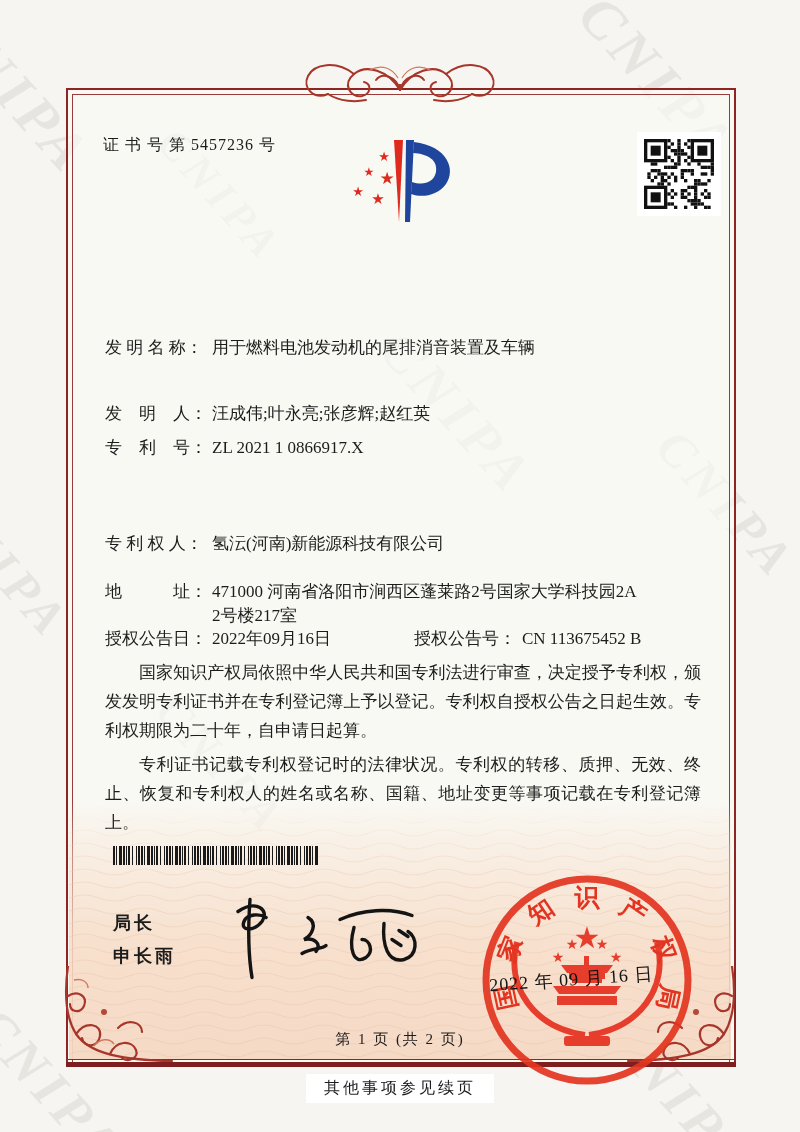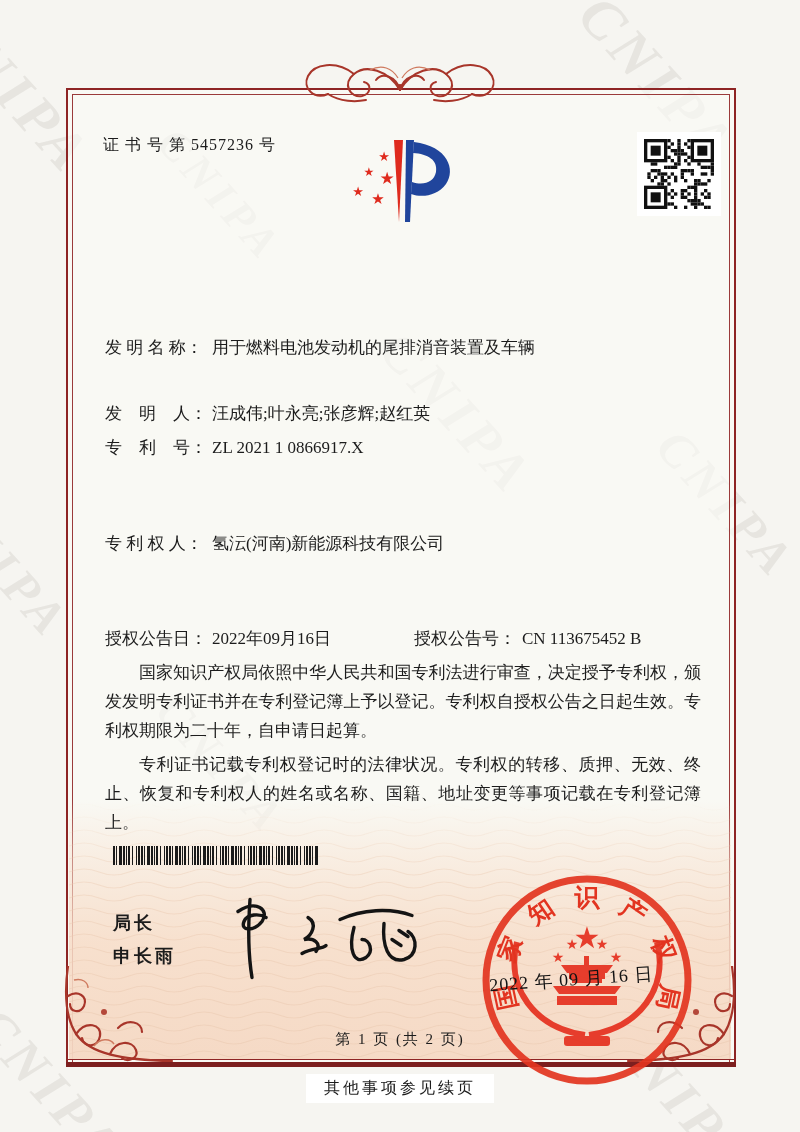--- a/index.html
+++ b/index.html
@@ -286,20 +286,23 @@
   </div>
   <div class="frow" style="top:402px">
     <span class="f-label">发　明　人：</span><span class="f-value">汪成伟;叶永亮;张彦辉;赵红英</span>
   </div>
   <div class="frow" style="top:436px">
     <span class="f-label">专　利　号：</span><span class="f-value">ZL 2021 1 0866917.X</span>
   </div>
   <div class="frow" style="top:532px">
     <span class="f-label">专 利 权 人：</span><span class="f-value">氢沄(河南)新能源科技有限公司</span>
   </div>
+  <div class="frow" style="top:580px">
+    <span class="f-label">地　　　址：</span><span class="f-value"><span>471000 河南省洛阳市涧西区蓬莱路2号国家大学科技园2A</span><br><span>2号楼217室</span></span>
+  </div>
   <div class="frow" style="top:627px;width:596px">
     <span class="f-label">授权公告日：</span><span>2022年09月16日</span>
     <span class="grant-label2">授权公告号：</span>
     <span class="grant-value2">CN 113675452 B</span>
   </div>
 
   <div class="paras">
     <p>国家知识产权局依照中华人民共和国专利法进行审查，决定授予专利权，颁发发明专利证书并在专利登记簿上予以登记。专利权自授权公告之日起生效。专利权期限为二十年，自申请日起算。</p>
     <p>专利证书记载专利权登记时的法律状况。专利权的转移、质押、无效、终止、恢复和专利权人的姓名或名称、国籍、地址变更等事项记载在专利登记簿上。</p>
   </div>

